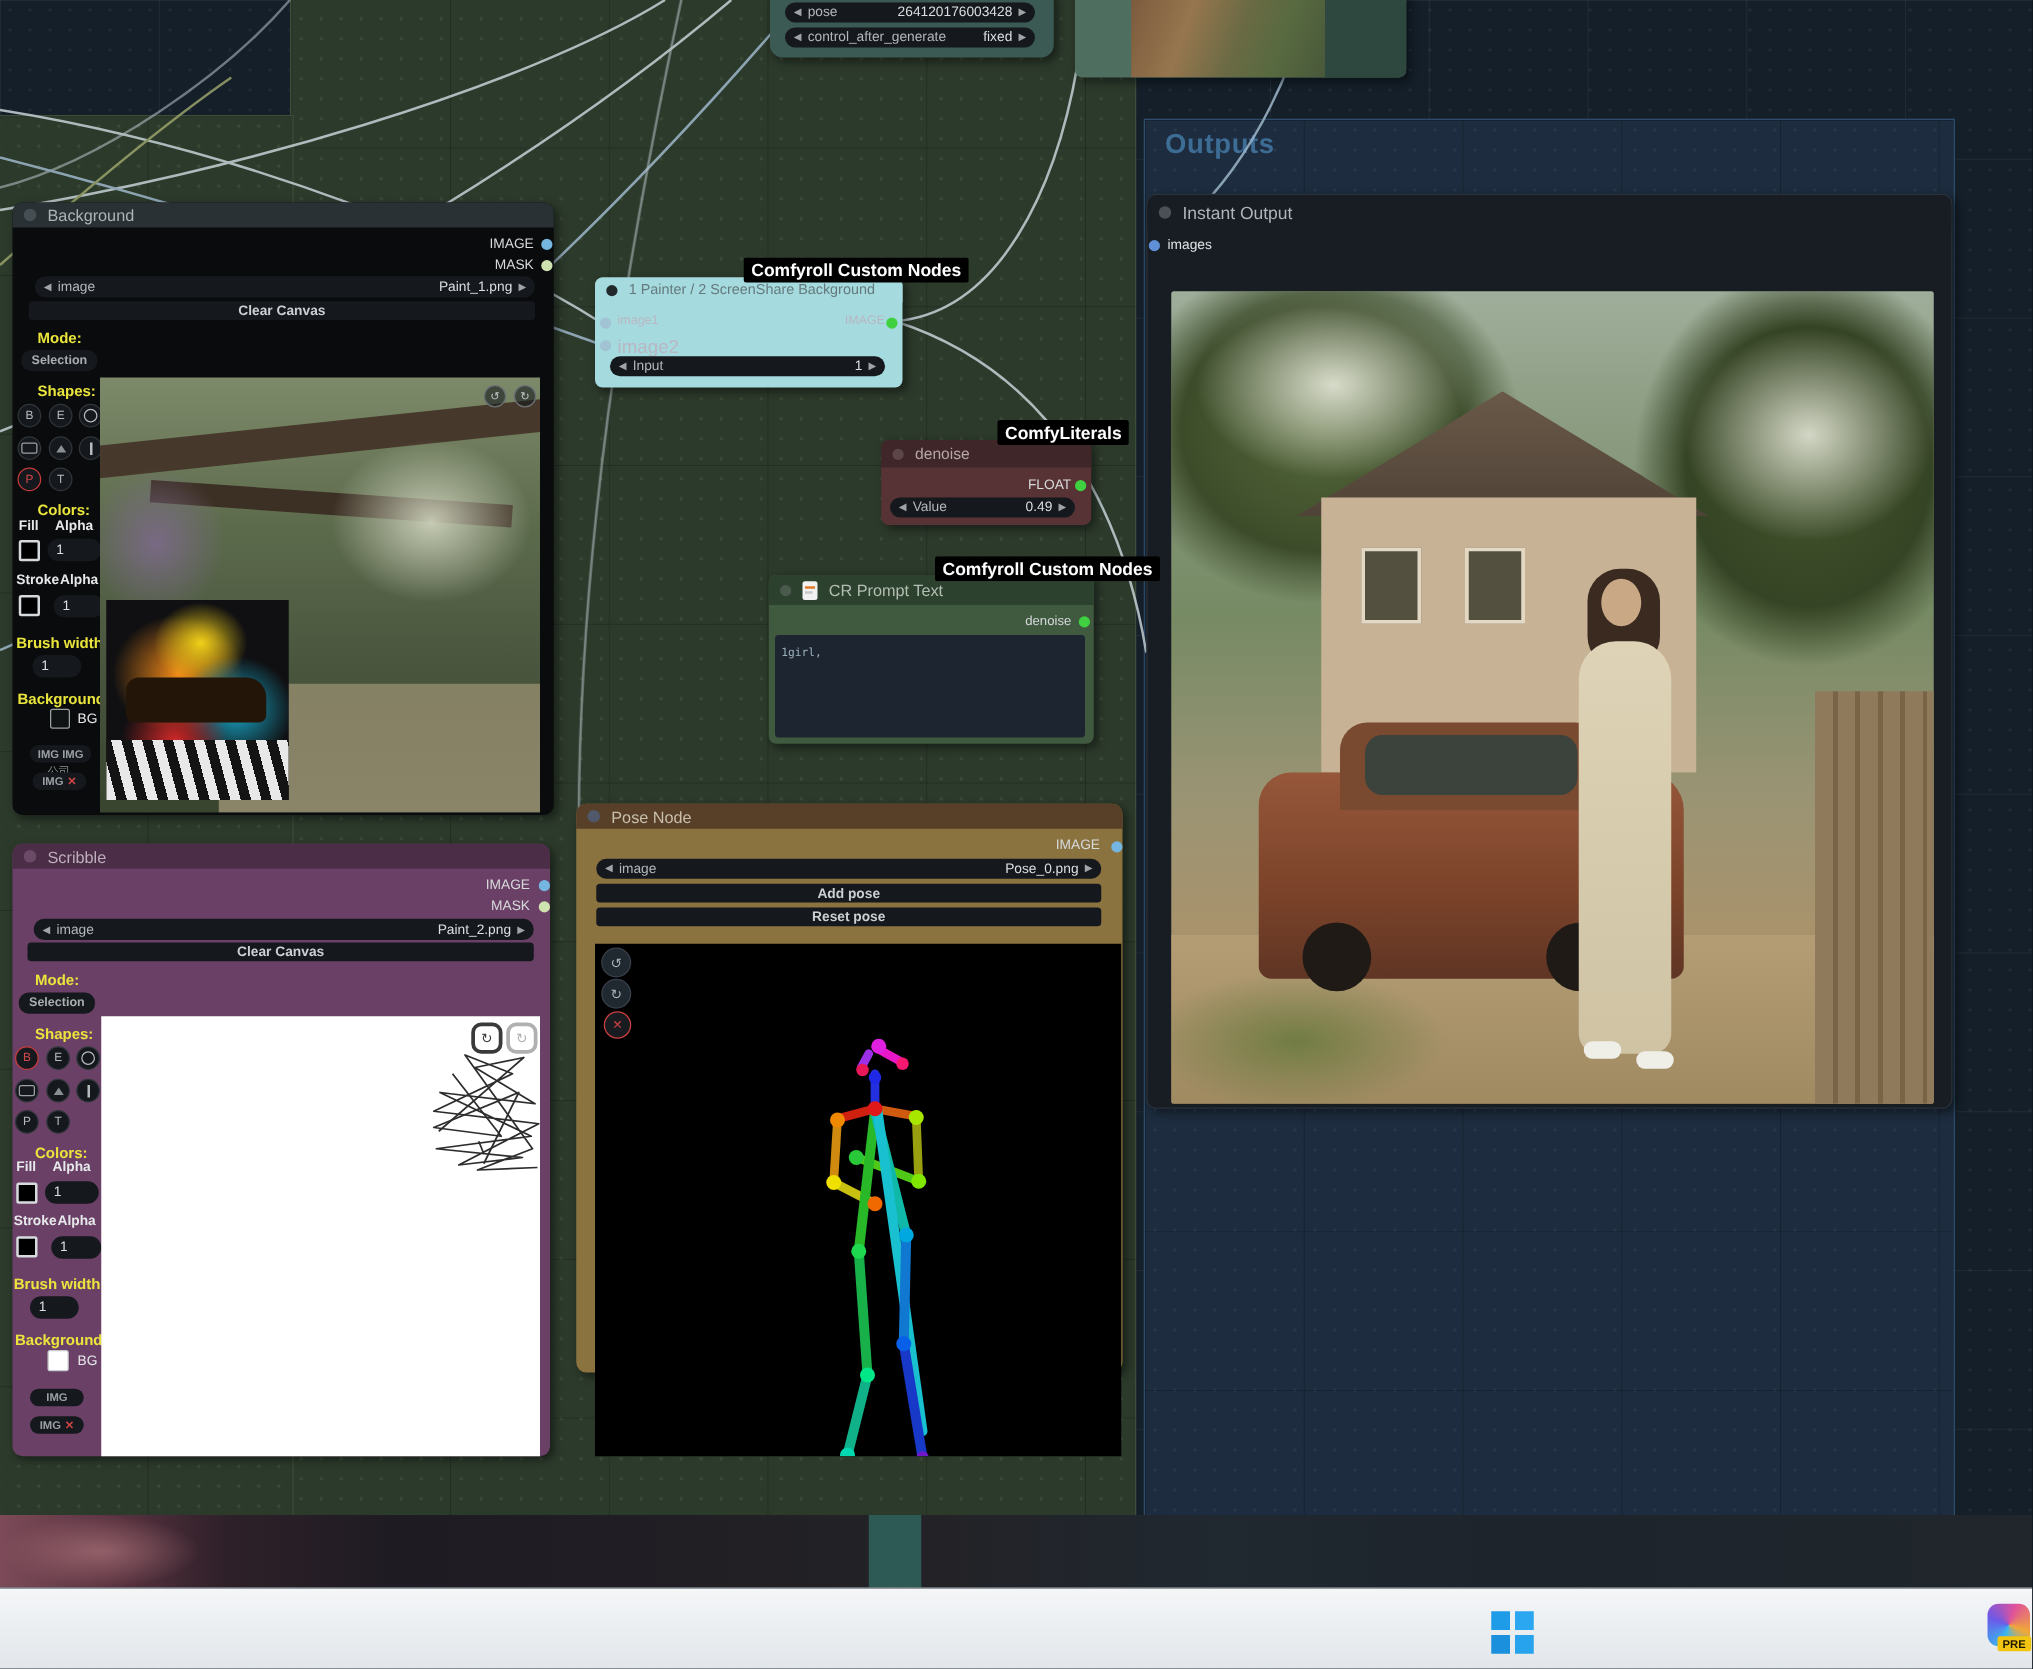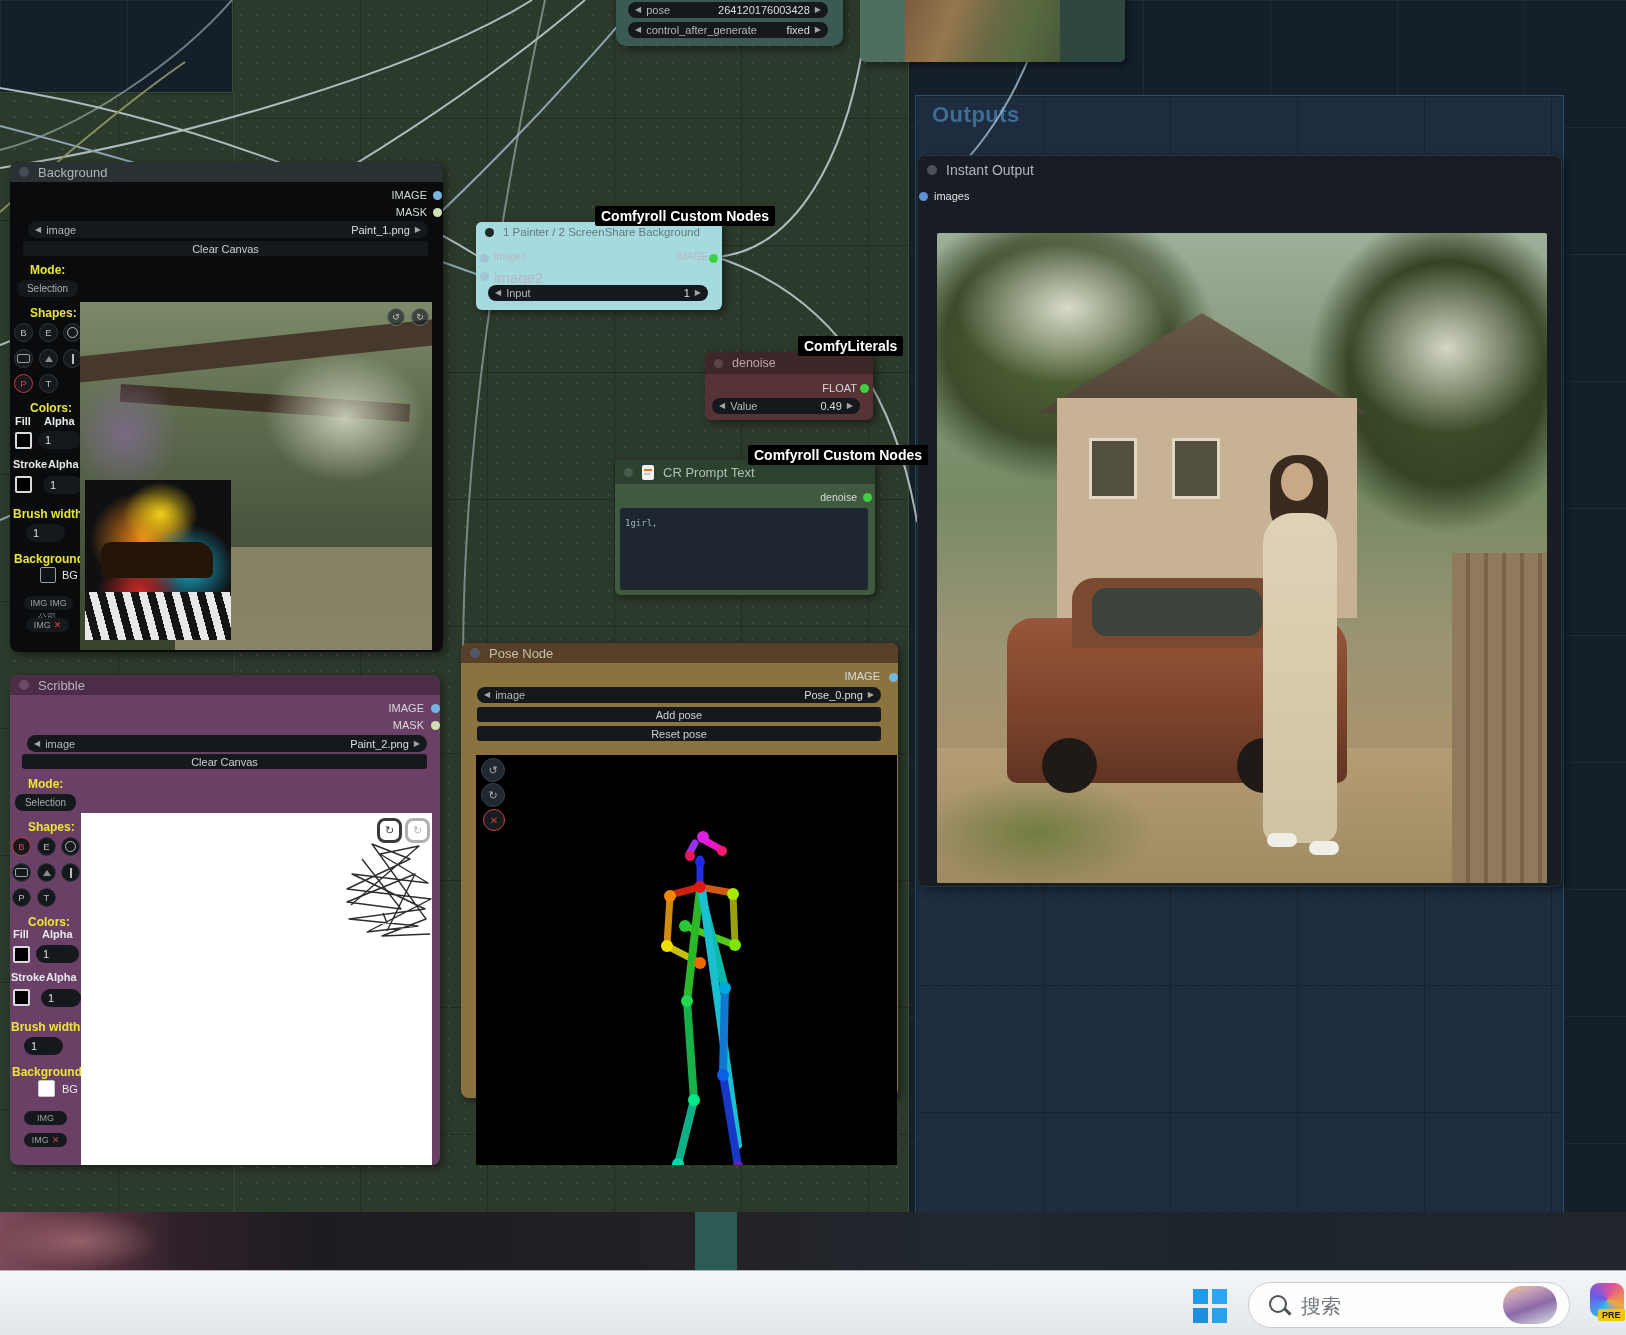--- a/index.html
+++ b/index.html
@@ -29,21 +29,21 @@
   .group-title{position:absolute;left:16px;top:6px;font-size:22px;color:#3d6c95;font-weight:bold;letter-spacing:.5px;}
   .node{position:absolute;border-radius:8px;box-shadow:3px 3px 8px rgba(0,0,0,.45);}
   .nhead{position:absolute;left:0;right:0;top:0;height:20px;border-radius:8px 8px 0 0;display:flex;align-items:center;gap:9px;padding:0 9px;font-size:13px;box-sizing:border-box;}
   .ndot{width:10px;height:10px;border-radius:50%;flex:0 0 auto;}
   .badge{position:absolute;background:#000;color:#fff;font-size:14px;font-weight:bold;padding:2px 6px;border-radius:2px;z-index:6;white-space:nowrap;}
   .pill{display:flex;align-items:center;gap:5px;background:#15191d;border-radius:9px;color:#c6cacc;font-size:11px;padding:0 7px;position:absolute;box-sizing:border-box;}
   .pill .grow{flex:1;}
   .arr{font-size:8px;color:#9fa4a7;line-height:1;}
   .pill-label{color:#b2b7ba;white-space:nowrap;}
   .pill-value{color:#dcdfe1;white-space:nowrap;}
-  .btn{position:absolute;background:#15191d;color:#ccd0d2;font-size:11px;display:flex;align-items:center;justify-content:center;border-radius:3px;box-sizing:border-box;}
+  .btn{position:absolute;background:#15191d;color:#ccd0d2;font-size:11px;display:flex;align-items:center;justify-content:center;border-radius:3px;box-sizing:border-box;font-weight:bold;}
   .ylabel{position:absolute;color:#e9e53c;font-weight:bold;font-size:12px;white-space:nowrap;}
   .wlabel{position:absolute;color:#e6e9ea;font-size:11px;font-weight:bold;white-space:nowrap;}
   .sbtn{position:absolute;width:19px;height:19px;border-radius:50%;background:#15191d;border:1px solid #30363b;color:#b6bbbd;font-size:9.5px;display:flex;align-items:center;justify-content:center;box-sizing:border-box;}
   .sbtn.active{border-color:#c43b3b;color:#d04848;}
   .g-circle{width:9px;height:9px;border:1.5px solid #b6bbbd;border-radius:50%;}
   .g-rect{width:11px;height:7px;border:1.5px solid #9ba0a3;border-radius:2px;}
   .g-tri{width:0;height:0;border-left:4px solid transparent;border-right:4px solid transparent;border-bottom:6px solid #8a8f92;}
   .g-bar{width:2px;height:10px;background:#b6bbbd;}
   .swatch{position:absolute;width:17px;height:17px;background:#000;border:2px solid #d6dadd;border-radius:2px;box-sizing:border-box;}
   .pdot{position:absolute;width:9px;height:9px;border-radius:50%;}
@@ -417,25 +417,19 @@
 
   <div style="position:absolute;left:0;top:1270px;width:1626px;height:65px;background:linear-gradient(180deg,#f4f6f8,#e2e6ea);border-top:1px solid #aeb2b8;">
     <div style="position:absolute;left:1193px;top:18px;width:34px;height:34px;">
       <div style="width:34px;height:34px;display:grid;grid-template-columns:15px 15px;grid-template-rows:15px 15px;gap:4px;">
         <span style="background:#1e9ce8;"></span>
           <span style="background:#2aa7f0;"></span>
         <span style="background:#1b90dd;"></span>
           <span style="background:#27a2ec;"></span>
       </div>
     </div>
-    <div style="position:absolute;left:1248px;top:11px;width:322px;height:46px;border-radius:23px;background:#fdfdfe;border:1px solid #c9ced4;box-sizing:border-box;">
-      <span style="position:absolute;left:20px;top:12px;width:14px;height:14px;border:2.5px solid #4d5257;border-radius:50%;"></span>
-      <span style="position:absolute;left:34px;top:27px;width:9px;height:2.5px;background:#4d5257;transform:rotate(45deg);"></span>
-      <span style="position:absolute;left:52px;top:10px;font-size:20px;color:#71767c;">搜索</span>
-      <div style="position:absolute;left:254px;top:3px;width:54px;height:38px;border-radius:19px;background:linear-gradient(160deg,#f0c878 0%,#c8a0b8 25%,#8a6aa8 55%,#b8aecb 80%,#e8e4ee 100%);"></div>
-    </div>
     <div style="position:absolute;left:1590px;top:12px;width:36px;height:36px;">
       <div style="width:34px;height:34px;border-radius:9px;background:conic-gradient(from 200deg,#38b6f0,#6a5ae8,#e0529a,#f0a838,#38b6f0);"></div>
       <span style="position:absolute;left:8px;top:26px;background:#f2c511;color:#201a00;font-size:9px;font-weight:bold;padding:1px 4px;border-radius:2px;">PRE</span>
     </div>
   </div>
 
 </div>
 
 </body></html>

